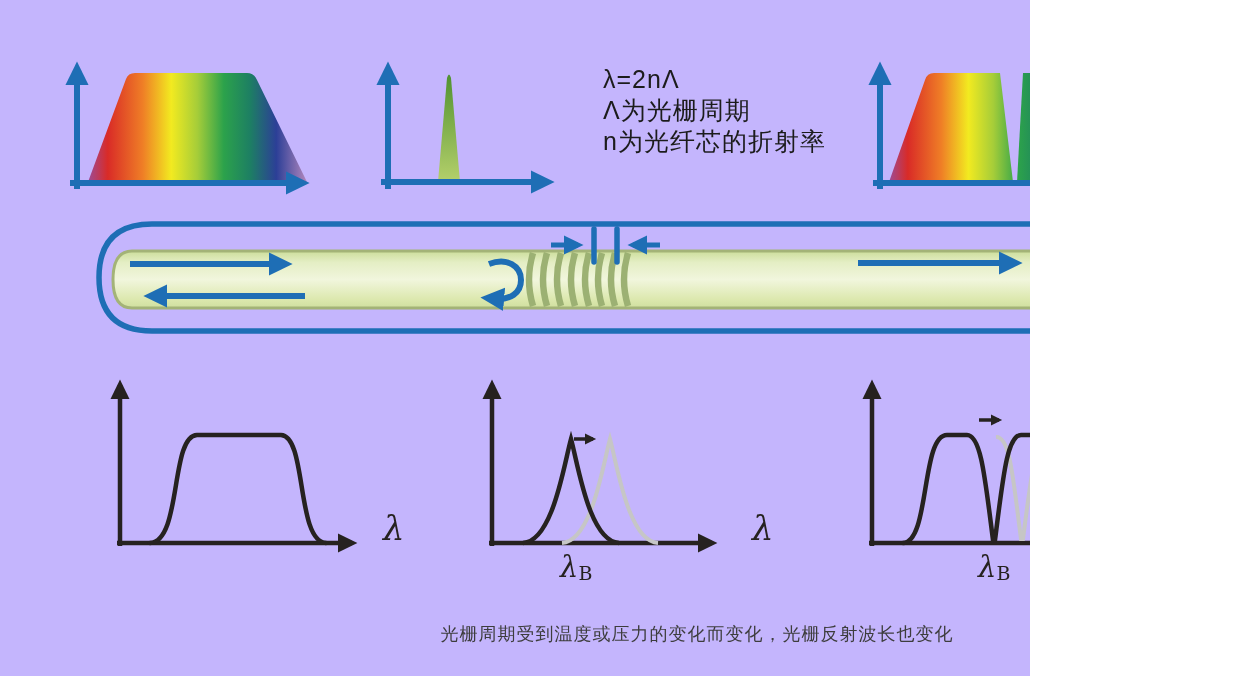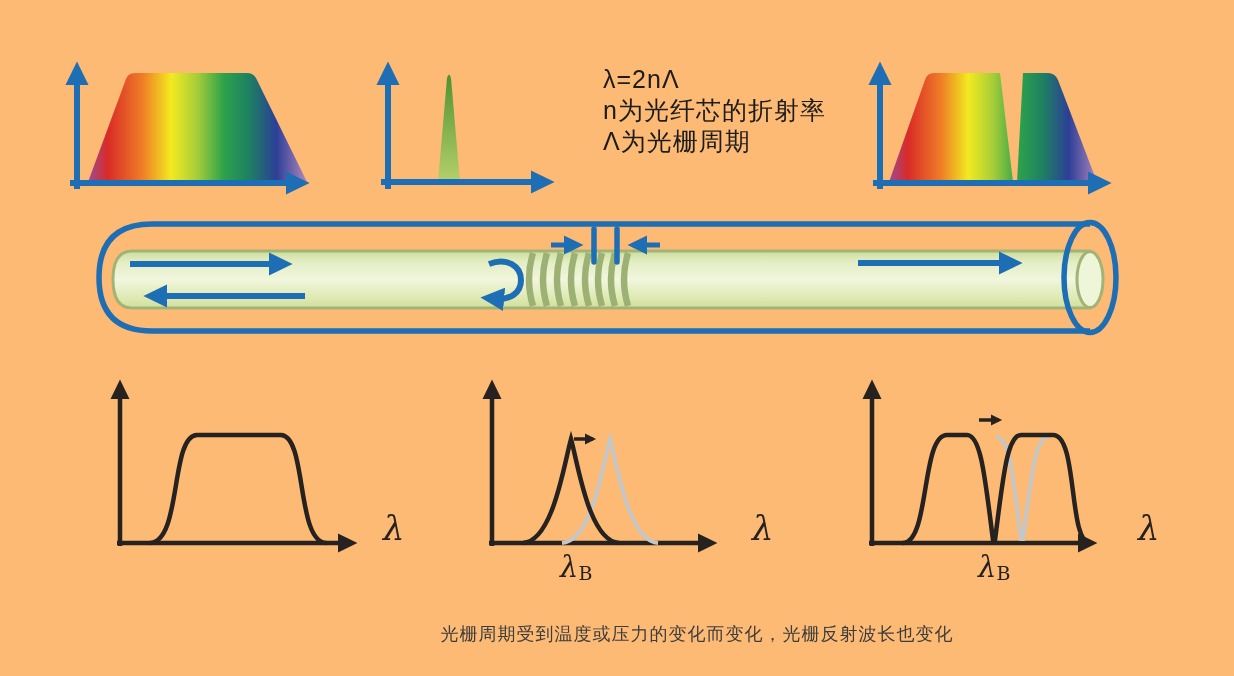--- a/index.html
+++ b/index.html
@@ -1,16 +1,16 @@
 <!DOCTYPE html>
 <html><head>
 <meta charset="utf-8">
 <style>
   html,body{margin:0;padding:0;background:#ffffff;}
-  .stage{position:relative;width:1234px;height:676px;background:#fdba74;overflow:hidden;
+  .stage{position:relative;width:1030px;height:676px;background:#c4b5fd;overflow:hidden;
          font-family:"Liberation Sans",sans-serif;}
   .stage svg{position:absolute;left:0;top:0;}
   .txt{position:absolute;color:#222222;}
   .formula{left:603px;top:64px;font-size:25px;line-height:31px;color:#1c1c1c;letter-spacing:1px;}
   .lambda{font-family:"DejaVu Serif",serif;font-style:italic;font-size:34px;color:#262220;}
   .lambdaB{font-family:"DejaVu Serif",serif;font-size:29px;color:#262220;}
   .lambdaB .lam{font-style:italic;}
   .lambdaB .sub{font-size:19px;font-style:normal;vertical-align:-3px;letter-spacing:0;}
   .caption{left:697px;top:622px;transform:translateX(-50%);white-space:nowrap;
            font-size:18px;color:#3d3d3d;letter-spacing:1px;}
@@ -134,22 +134,22 @@
     <line x1="872" y1="546" x2="872" y2="385" stroke="#262220" stroke-width="4.5" marker-end="url(#mBlack)"></line>
     <line x1="869" y1="543" x2="1092" y2="543" stroke="#262220" stroke-width="4.5" marker-end="url(#mBlack)"></line>
     <path d="M 996 437 C 1010 436 1013 478 1021 539 L 1023 539 C 1031 478 1035 436 1049 437" stroke="#c6c6c6" stroke-width="4"></path>
     <path d="M 903 543 C 930 542 921 435 947 435 L 967 435 C 981 435 985 478 993 540 L 995 540 C 1003 478 1007 435 1021 435 L 1053 435 C 1078 435 1068 542 1090 543" stroke="#262220" stroke-width="4.5" stroke-linecap="round"></path>
     <line x1="979" y1="420" x2="999" y2="420" stroke="#262220" stroke-width="3.5" marker-end="url(#mBlackSm)"></line>
   </g>
 </svg>
 
   <div class="txt formula">
     <div>λ=2nΛ</div>
+    <div>Λ为光栅周期</div>
     <div>n为光纤芯的折射率</div>
-    <div>Λ为光栅周期</div>
   </div>
 
   <div class="txt lambda" style="left:383px;top:508px">λ</div>
   <div class="txt lambda" style="left:752px;top:508px">λ</div>
   <div class="txt lambda" style="left:1138px;top:508px">λ</div>
 
   <div class="txt lambdaB" style="left:560px;top:550px"><span class="lam">λ</span><span class="sub">B</span></div>
 
   <div class="txt lambdaB" style="left:978px;top:550px"><span class="lam">λ</span><span class="sub">B</span></div>
 

